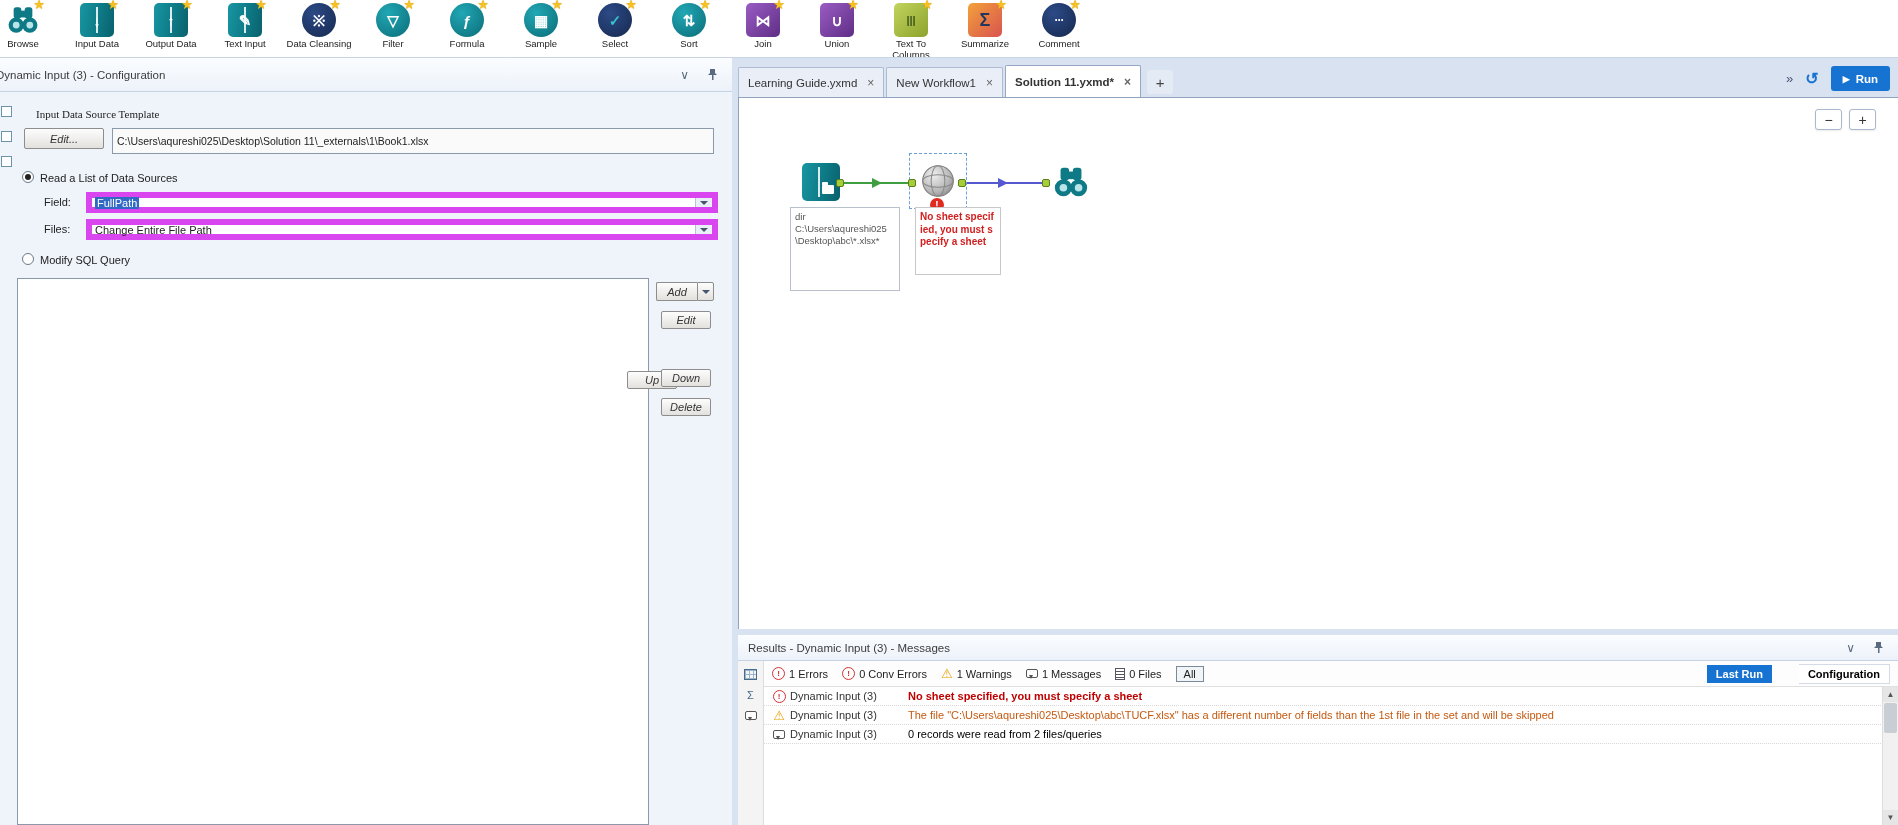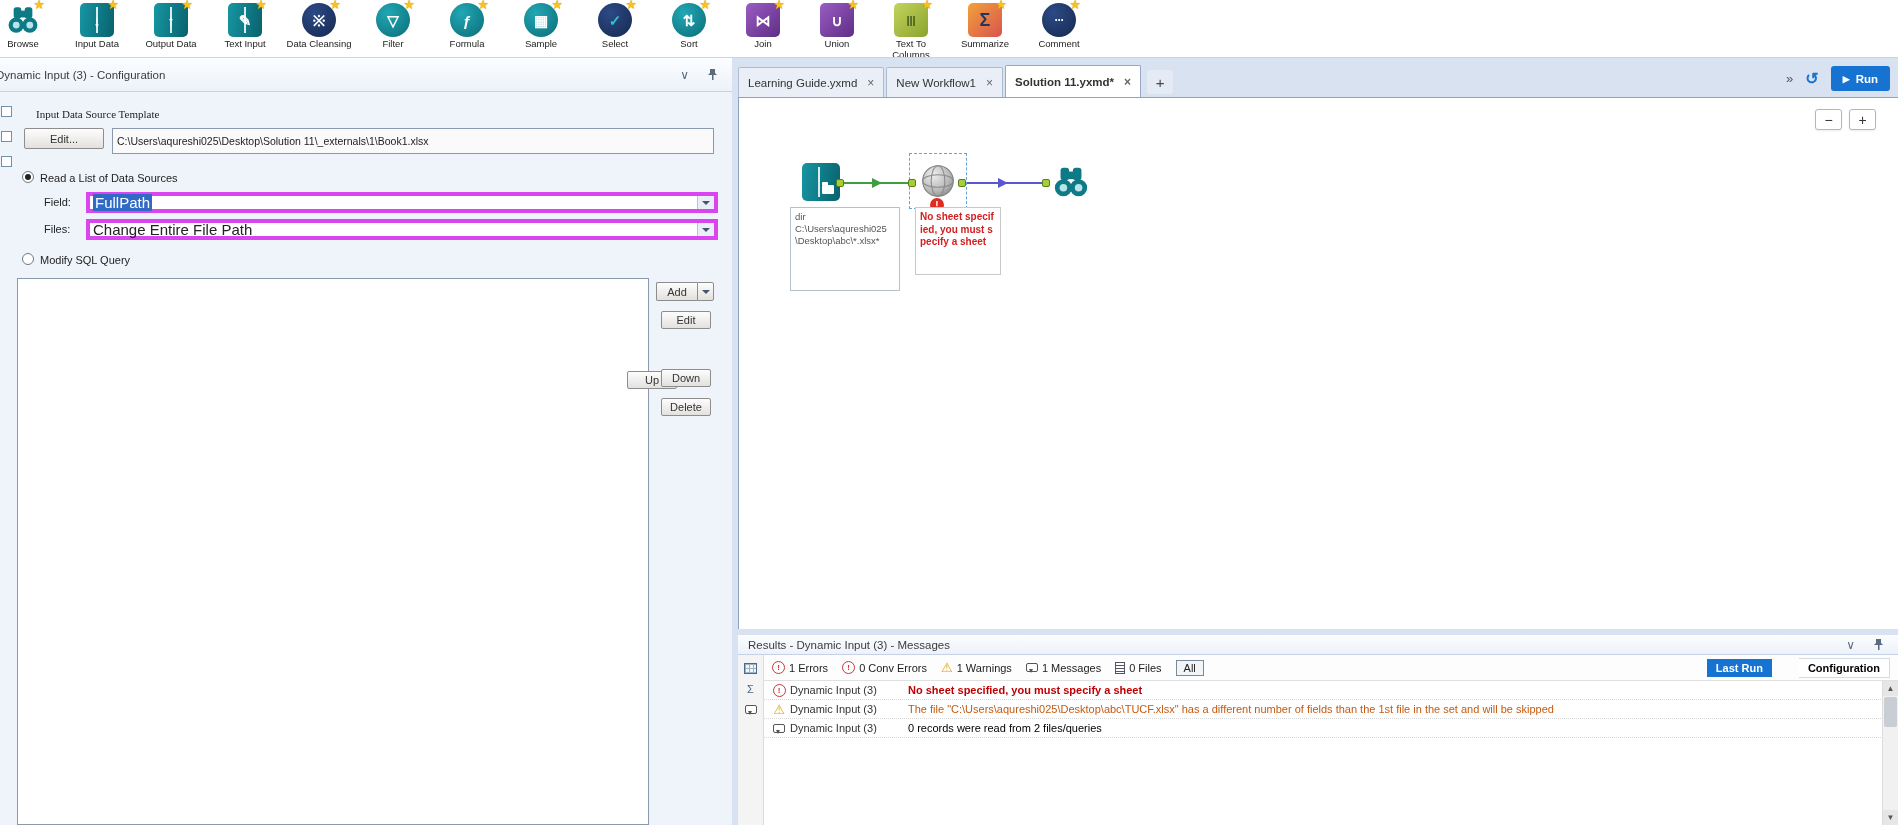--- a/index.html
+++ b/index.html
@@ -41,29 +41,29 @@
   .config-panel .panel-title { margin-left:-14px; }
   .hdr-icons { margin-left:auto; display:flex; align-items:center; gap:18px; padding-right:4px; }
   .chev { font-size:12px; color:#5a6a7e; cursor:pointer; }
   .pin  { cursor:pointer; display:flex; }
   .side-strip { position:absolute; left:0; top:34px; width:16px; bottom:0; }
   .strip-sq { width:11px; height:11px; margin:14px auto 0 1px; border:1px solid #6e92a8; background:#fff; }
   .config-content { position:absolute; left:16px; top:34px; right:0; bottom:0; }
   .cfg-label { position:absolute; font-size:11px; color:#222; white-space:nowrap; }
   .btn {
     background:linear-gradient(#fdfdfd,#e3e1dd); border:1px solid #8d8d8d; border-radius:2px;
-    font-size:11px; color:#333; display:flex; align-items:center; justify-content:center; cursor:pointer;
+    font-size:11px; color:#333; display:flex; align-items:center; justify-content:center; cursor:pointer;font-style:italic;
   }
   .field {
     position:absolute; border:1px solid #8a99ab; background:#fafafa; font-size:10.5px;
     display:flex; align-items:center; padding:12px 4px; white-space:nowrap; overflow:hidden;
   }
   .radio { position:absolute; width:12px; height:12px; border:1px solid #6a7a8a; border-radius:50%; background:#fff; cursor:pointer; }
   .radio.checked::after { content:""; display:block; width:6px; height:6px; margin:2px; border-radius:50%; background:#222; }
-  .select { position:absolute; height:21px; border:4px solid #d946ef; background:#fff; display:flex; align-items:center; padding-left:3px; font-size:15px; cursor:pointer; }
+  .select { position:absolute; height:21px; border:6px solid #d946ef; background:#fff; display:flex; align-items:center; padding-left:3px; font-size:11px; cursor:pointer; }
   .select .arrow-zone { margin-left:auto; width:17px; align-self:stretch; border-left:1px solid #b5c4d6; background:#e9eff7; display:flex; align-items:center; justify-content:center; }
   .tri-down { width:0; height:0; border:4px solid transparent; border-top-color:#44566e; margin-top:4px; }
   .hl-sel { background:#316ac5; color:#fff; padding:0 2px; }
   .listbox { position:absolute; left:1px; top:186px; width:632px; height:547px; background:#fff; border:1px solid #8a99ab; }
   .list-btn { position:absolute; width:50px; height:18px; }
   .add-combo { position:absolute; left:640px; top:190px; width:58px; height:19px; display:flex; align-items:stretch; }
   .add-combo .add-main { flex:1; border-right:none; border-radius:2px 0 0 2px; }
   .add-combo .add-arrow { width:17px; border-radius:0 2px 2px 0; }
 
   
@@ -98,21 +98,21 @@
   .annotation { position:absolute; background:#fff; border:1px solid #b8c0cc; padding:3px 4px;
     font-size:9.5px; line-height:1.25; color:#555; white-space:pre-wrap; word-break:break-all; }
   .annotation.dir-note { left:51px; top:109px; width:110px; height:84px; }
   .annotation.err-note { left:176px; top:109px; width:86px; height:68px; color:#d21f1f; font-weight:bold; font-size:10px; border-color:#c9c9c9; }
   .zoom-btn { position:absolute; top:11px; width:27px; height:21px; background:#fff; border:1px solid #a9b8cd; border-radius:3px;
     display:flex; align-items:center; justify-content:center; font-size:14px; color:#333; cursor:pointer; box-shadow:0 1px 2px rgba(0,0,0,.08); }
   .zoom-out { right:56px; } .zoom-in { right:22px; }
 
   
   .results-panel { position:absolute; left:0; right:0; bottom:0; height:190px; background:#f5f7fa; display:flex; flex-direction:column; }
-  .results-panel .panel-header { height:20px;text-align:right; }
+  .results-panel .panel-header { height:26px;text-align:right; }
   .res-body { flex:1; display:flex; background:#fff; overflow:hidden; }
   .res-strip { width:26px; background:#f4f4f4; border-right:1px solid #dcdcdc; display:flex; flex-direction:column; align-items:center; padding-top:8px; gap:10px; }
   .ic-grid { width:13px; height:11px; border:1px solid #4a6a8a;
     background-image:linear-gradient(to right,#9ab4cc 1px,transparent 1px),linear-gradient(to bottom,#9ab4cc 1px,transparent 1px);
     background-size:4px 100%,100% 4px; cursor:pointer; }
   .ic-sigma { font-size:11px; color:#4a6a8a; line-height:1; cursor:pointer; }
   .ic-bubble { width:12px; height:9px; border:1px solid #555; border-radius:2px; position:relative; background:#fff; cursor:pointer; }
   .ic-bubble::after { content:""; position:absolute; left:2px; bottom:-4px; width:0; height:0;
     border:2px solid transparent; border-top:4px solid #555; }
   .res-main { flex:1; display:flex; flex-direction:column; overflow:hidden; position:relative; }

